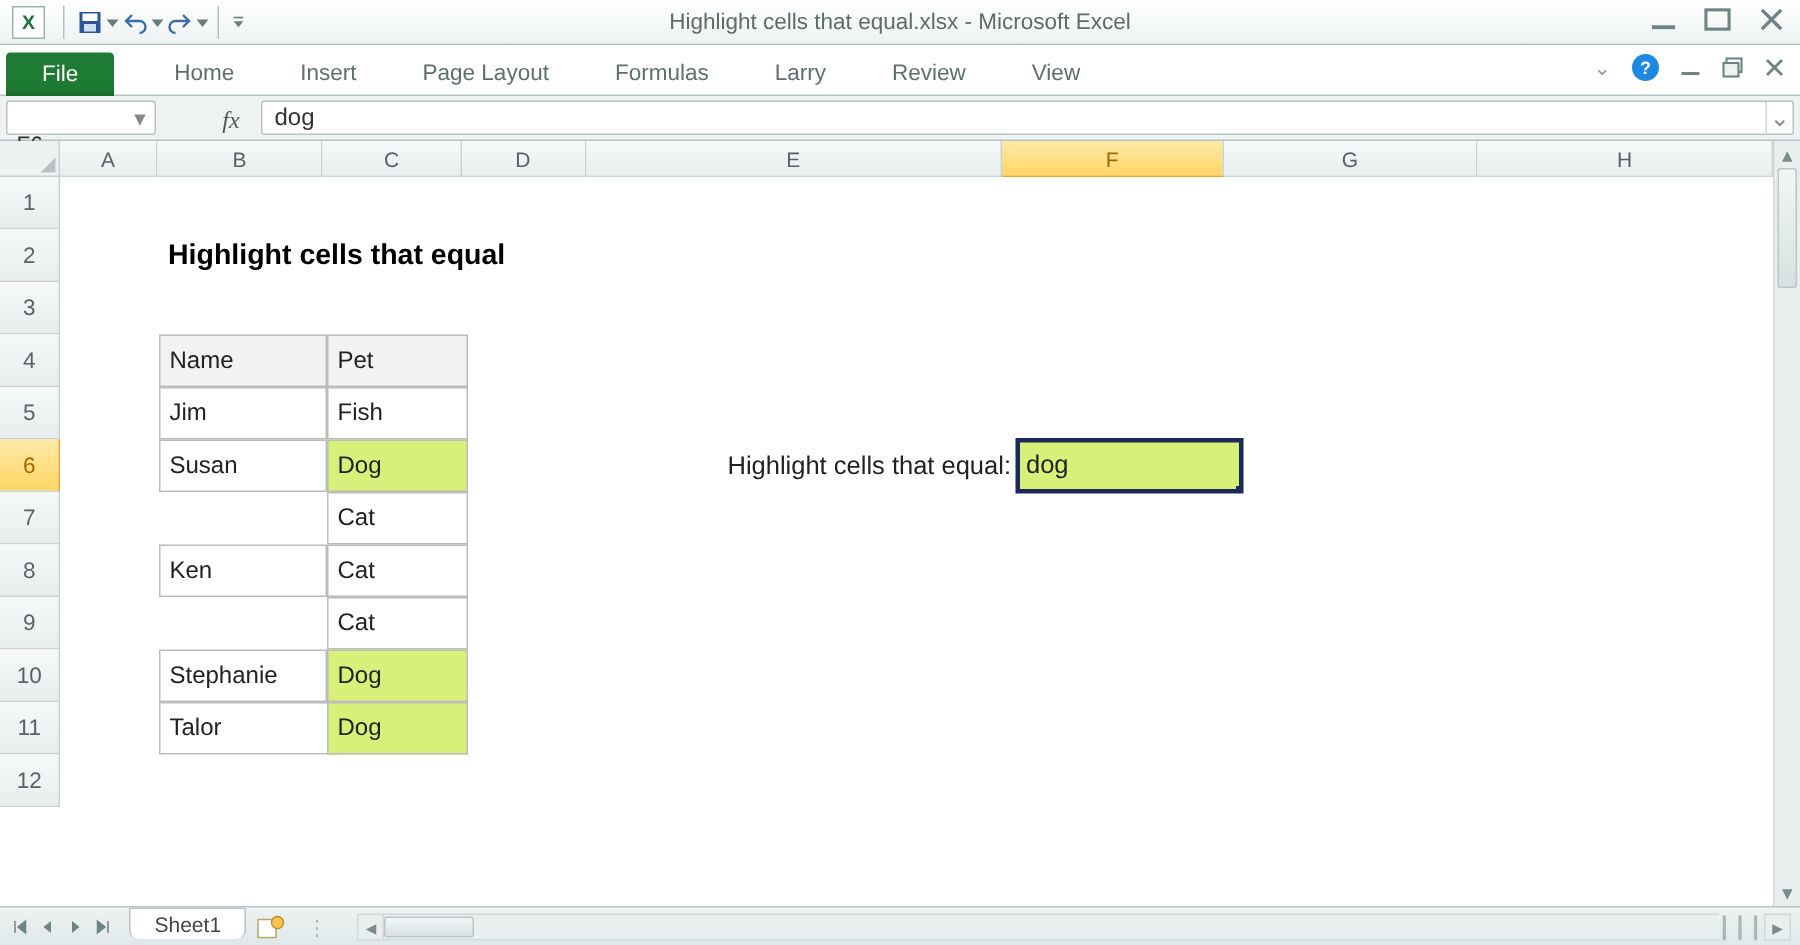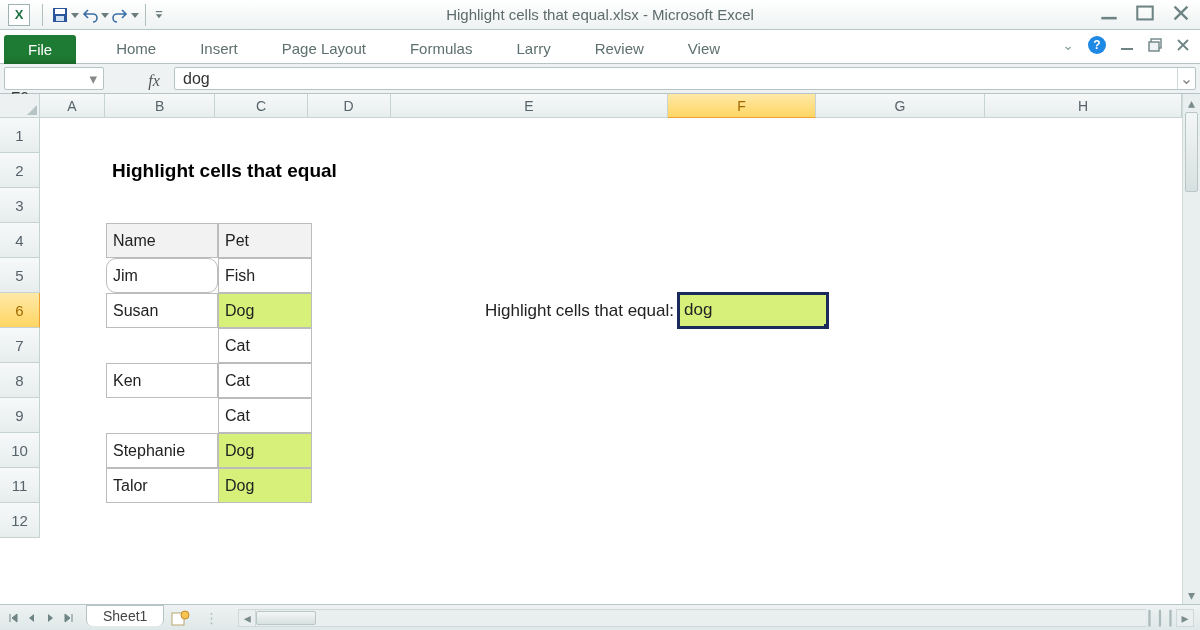--- a/index.html
+++ b/index.html
@@ -277,21 +277,21 @@
   <div class="cells" id="cells">
       <div class="cell noborder bold" style="left: 66px; top: 35px; width: 390px; height: 35px; font-size: 19px;">
         <span>Highlight cells that equal</span>
       </div>
       <div class="cell tbl-border tbl-header" style="left: 66px; top: 105px; width: 112px; height: 35px;">
         <span>Name</span>
       </div>
       <div class="cell tbl-border tbl-header" style="left: 178px; top: 105px; width: 94px; height: 35px;">
         <span>Pet</span>
       </div>
-      <div class="cell tbl-border" style="left: 66px; top: 140px; width: 112px; height: 35px; border-radius: 10px;">
+      <div class="cell tbl-border" style="left: 66px; top: 140px; width: 112px; height: 35px;">
         <span>Jim</span>
       </div>
       <div class="cell tbl-border" style="left: 178px; top: 140px; width: 94px; height: 35px;">
         <span>Fish</span>
       </div>
       <div class="cell tbl-border" style="left: 66px; top: 175px; width: 112px; height: 35px;">
         <span>Susan</span>
       </div>
       <div class="cell tbl-border hl" style="left: 178px; top: 175px; width: 94px; height: 35px;">
         <span>Dog</span>

